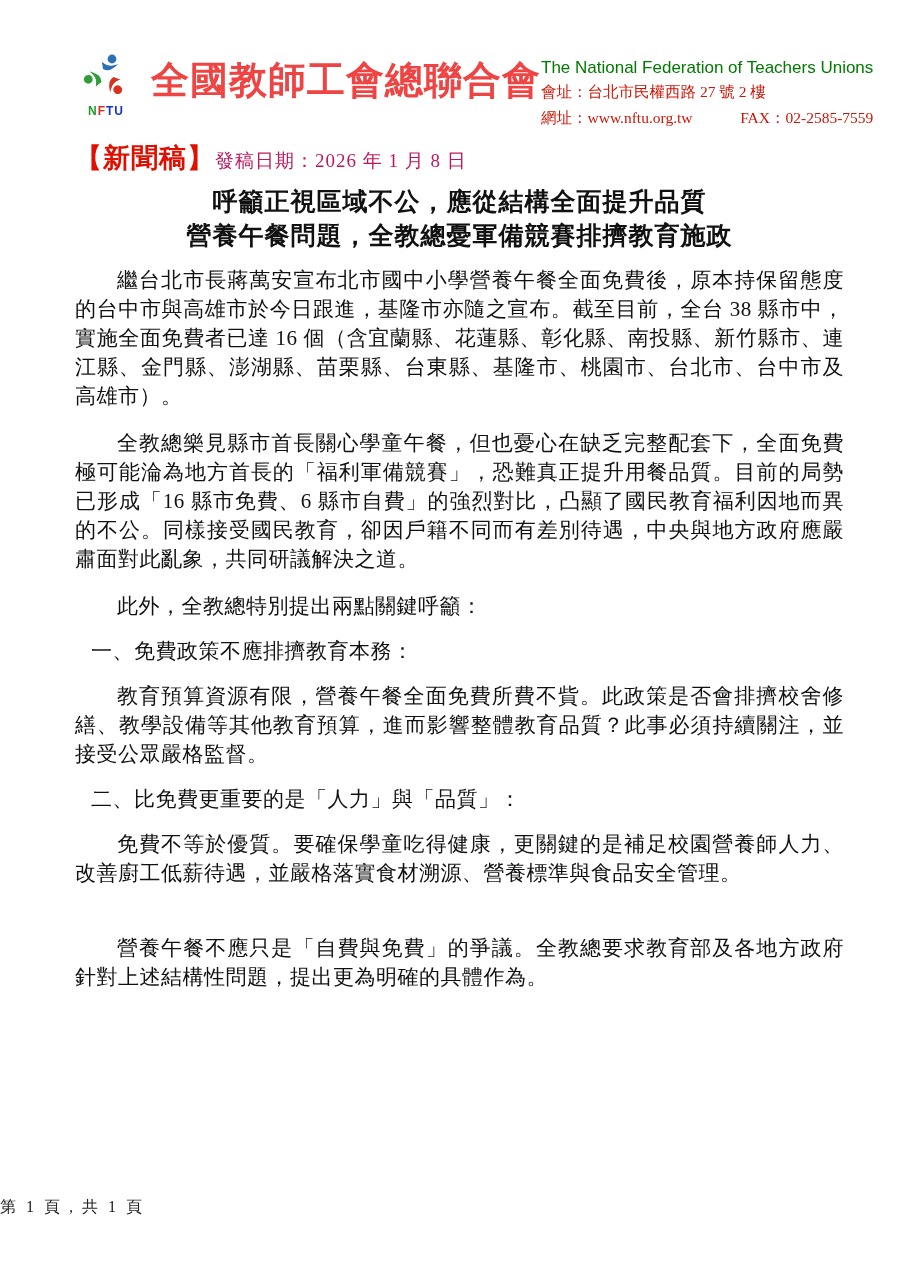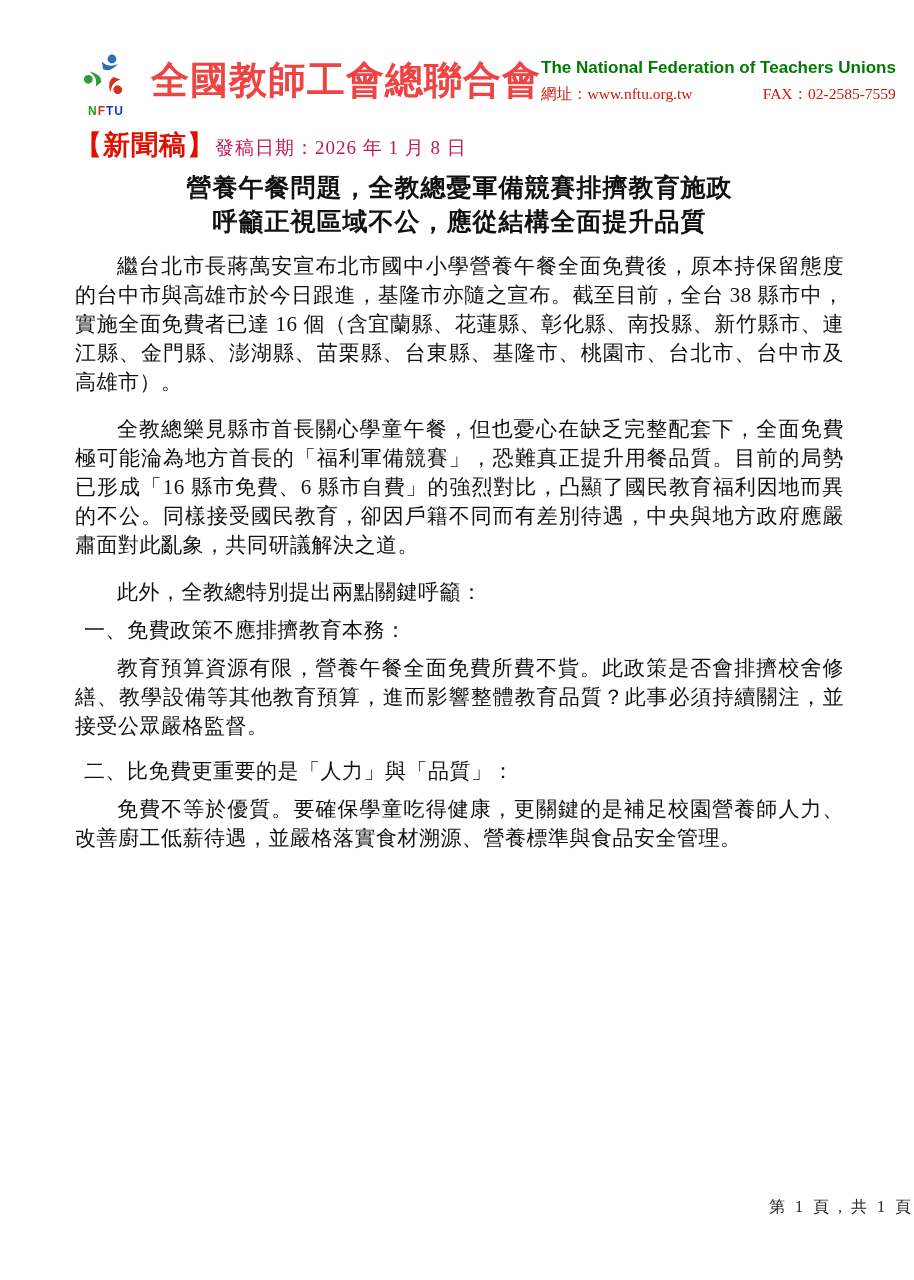--- a/index.html
+++ b/index.html
@@ -28,21 +28,21 @@
   .nftu .l1{color:#e02b1d;}
   .nftu .l2{color:#1535c4;}
   .nftu .l3{color:#1535c4;}
   .org-zh{
     font-size:38px;font-weight:bold;color:#ef4444;
     letter-spacing:1px;line-height:1.1;margin-top:8px;white-space:nowrap;
   }
   .contact{width:405px;margin-top:6px;}
   .org-en{
     font-family:"Liberation Sans","DejaVu Sans",sans-serif;
-    font-weight:bold;font-size:17px;color:#007a00;white-space:nowrap;line-height:1.2;
+    font-weight:normal;font-size:17px;color:#007a00;white-space:nowrap;line-height:1.2;
   }
   .contact-row{
     display:flex;justify-content:space-between;
     color:#cc1607;font-size:15.5px;line-height:1.55;margin-top:2px;
   }
 
   
   .tagline{display:flex;justify-content:flex-start;align-items:baseline;margin-top:12px;}
   .press-tag{color:#e01000;font-weight:bold;font-size:27px;letter-spacing:1px;line-height:1.2;}
   .issue-date{font-size:19px;color:#be185d;letter-spacing:1px;}
@@ -50,29 +50,29 @@
   
   .doc-title{
     text-align:center;font-weight:bold;font-size:25px;line-height:34px;
     margin-top:10px;letter-spacing:1px;
   }
 
   
   .doc-body{margin-top:13px;font-size:21px;line-height:29px;text-align:justify;letter-spacing:0.5px;}
   .para{margin:0 0 18px 0;text-indent:2em;}
   .lead{margin:0;text-indent:2em;}
-  .point-heading{margin:9px;text-indent:0;}
+  .point-heading{margin:16px;text-indent:0;}
   .point-heading.gap{margin-top:16px;}
   .point-text{margin:0;text-indent:2em;}
   .closing{margin-top:46px;text-indent:2em;}
 
   
   .footer{
     position:absolute;left:0;right:0;bottom:62px;
-    text-align:right;font-size:16px;color:#222;letter-spacing:3px;
+    text-align:left;font-size:16px;color:#222;letter-spacing:3px;
   }
 </style>
 </head>
 <body>
 
 <div class="page">
 
   <div class="header">
     <div class="brand">
       <div class="brand-mark">
@@ -99,42 +99,44 @@
           </svg>
         </span>
         <span class="nftu"><span class="l0">N</span><span class="l1">F</span><span class="l2">T</span><span class="l3">U</span></span>
       </div>
       <div class="org-zh">全國教師工會總聯合會</div>
     </div>
 
     <div class="contact">
       <div class="org-en">The National Federation of Teachers Unions</div>
       <div class="contact-row">
+        <span>會址：台北市民權西路 27 號 2 樓</span>
       </div>
       <div class="contact-row">
         <span>網址：www.nftu.org.tw</span>
         <span>FAX：02-2585-7559</span>
       </div>
     </div>
   </div>
 
   <div class="tagline">
     <span class="press-tag">【新聞稿】</span>
     <span class="issue-date">發稿日期：2026 年 1 月 8 日</span>
   </div>
 
   <div class="doc-title">
+    <div>呼籲正視區域不公，應從結構全面提升品質</div>
     <div>營養午餐問題，全教總憂軍備競賽排擠教育施政</div>
-    <div>呼籲正視區域不公，應從結構全面提升品質</div>
   </div>
 
   <div class="doc-body">
     <p class="para">繼台北市長蔣萬安宣布北市國中小學營養午餐全面免費後，原本持保留態度的台中市與高雄市於今日跟進，基隆市亦隨之宣布。截至目前，全台 38 縣市中，實施全面免費者已達 16 個（含宜蘭縣、花蓮縣、彰化縣、南投縣、新竹縣市、連江縣、金門縣、澎湖縣、苗栗縣、台東縣、基隆市、桃園市、台北市、台中市及高雄市）。</p>
     <p class="para">全教總樂見縣市首長關心學童午餐，但也憂心在缺乏完整配套下，全面免費極可能淪為地方首長的「福利軍備競賽」，恐難真正提升用餐品質。目前的局勢已形成「16 縣市免費、6 縣市自費」的強烈對比，凸顯了國民教育福利因地而異的不公。同樣接受國民教育，卻因戶籍不同而有差別待遇，中央與地方政府應嚴肅面對此亂象，共同研議解決之道。</p>
     <p class="lead">此外，全教總特別提出兩點關鍵呼籲：</p>
     <p class="point-heading">一、免費政策不應排擠教育本務：</p>
     <p class="point-text">教育預算資源有限，營養午餐全面免費所費不貲。此政策是否會排擠校舍修繕、教學設備等其他教育預算，進而影響整體教育品質？此事必須持續關注，並接受公眾嚴格監督。</p>
     <p class="point-heading gap">二、比免費更重要的是「人力」與「品質」：</p>
     <p class="point-text">免費不等於優質。要確保學童吃得健康，更關鍵的是補足校園營養師人力、改善廚工低薪待遇，並嚴格落實食材溯源、營養標準與食品安全管理。</p>
+    <p class="closing">營養午餐不應只是「自費與免費」的爭議。全教總要求教育部及各地方政府針對上述結構性問題，提出更為明確的具體作為。</p>
   </div>
 
   <div class="footer">第 1 頁，共 1 頁</div>
 </div>
 
 </body></html>

